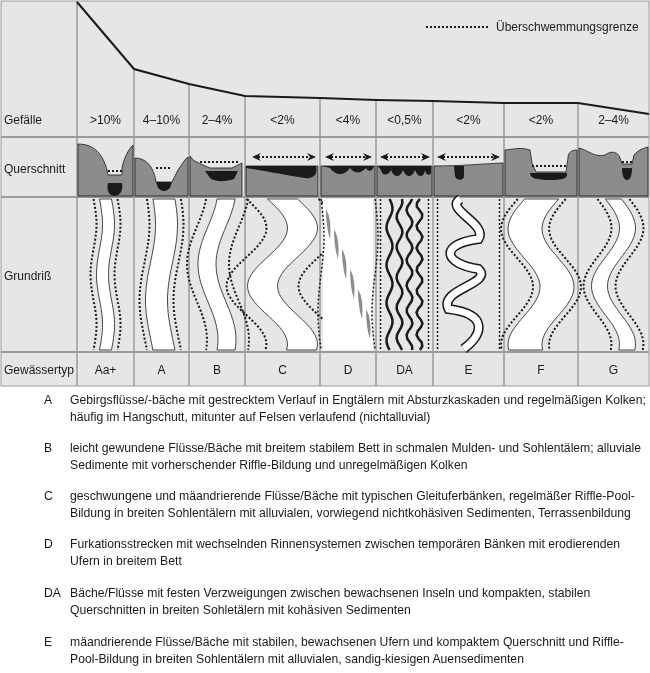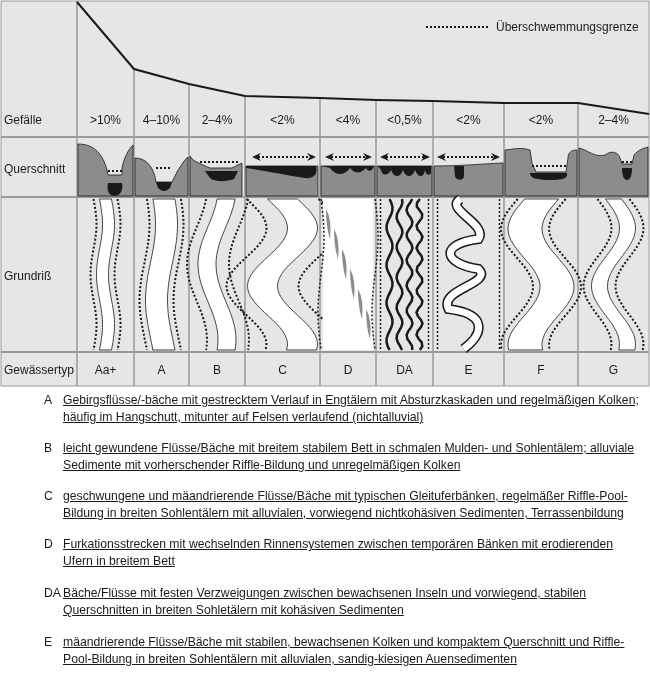--- a/index.html
+++ b/index.html
@@ -2,21 +2,21 @@
 <html><head>
 <meta charset="utf-8">
 <style>
   html, body { margin:0; padding:0; background:#ffffff; }
   body { width:650px; height:673px; position:relative; overflow:hidden; font-family:"Liberation Sans", sans-serif; color:#1a1a1a; }
   #diagram { position:absolute; left:0; top:0; width:650px; height:390px; }
   .lbl { font-family:"Liberation Sans", sans-serif; font-size:12px; fill:#1a1a1a; }
   .legend { position:absolute; left:0; top:392px; width:650px; }
   .entry { position:absolute; left:44px; width:600px; font-size:12.2px; line-height:17px; }
   .entry .code { position:absolute; left:0; top:0; width:24px; }
-  .entry .text { position:absolute; left:19px; top:0; width:580px;text-decoration:underline; }
+  .entry .text { position:absolute; left:26px; top:0; width:580px; }
 </style>
 </head>
 <body>
 
 <svg id="diagram" viewBox="0 0 650 390" width="650" height="390">
 
   <rect x="1" y="1" width="648" height="385" fill="#e6e6e6" stroke="#9a9a9a" stroke-width="1"></rect>
   <g id="grid">
       <line x1="1" y1="137" x2="649" y2="137" stroke="#9a9a9a" stroke-width="2"></line>
       <line x1="1" y1="197" x2="649" y2="197" stroke="#9a9a9a" stroke-width="2"></line>
@@ -209,21 +209,21 @@
     <div class="entry" style="top: 96px;">
       <span class="code">C</span>
       <span class="text">geschwungene und mäandrierende Flüsse/Bäche mit typischen Gleituferbänken, regelmäßer Riffle-Pool-Bildung in breiten Sohlentälern mit alluvialen, vorwiegend nichtkohäsiven Sedimenten, Terrassenbildung</span>
     </div>
     <div class="entry" style="top: 144px;">
       <span class="code">D</span>
       <span class="text">Furkationsstrecken mit wechselnden Rinnensystemen zwischen temporären Bänken mit erodierenden Ufern in breitem Bett</span>
     </div>
     <div class="entry" style="top: 193px;">
       <span class="code">DA</span>
-      <span class="text">Bäche/Flüsse mit festen Verzweigungen zwischen bewachsenen Inseln und vorwiegend, stabilen Querschnitten in breiten Sohletälern mit kohäsiven Sedimenten</span>
+      <span class="text">Bäche/Flüsse mit festen Verzweigungen zwischen bewachsenen Inseln und kompakten, stabilen Querschnitten in breiten Sohletälern mit kohäsiven Sedimenten</span>
     </div>
     <div class="entry" style="top: 242px;">
       <span class="code">E</span>
-      <span class="text">mäandrierende Flüsse/Bäche mit stabilen, bewachsenen Kolken und kompaktem Querschnitt und Riffle-Pool-Bildung in breiten Sohlentälern mit alluvialen, sandig-kiesigen Auensedimenten</span>
+      <span class="text">mäandrierende Flüsse/Bäche mit stabilen, bewachsenen Ufern und kompaktem Querschnitt und Riffle-Pool-Bildung in breiten Sohlentälern mit alluvialen, sandig-kiesigen Auensedimenten</span>
     </div>
     <div class="entry" style="top: 290px;"></div>
     <div class="entry" style="top: 316px;"></div>
   </div>
 
 </body></html>

